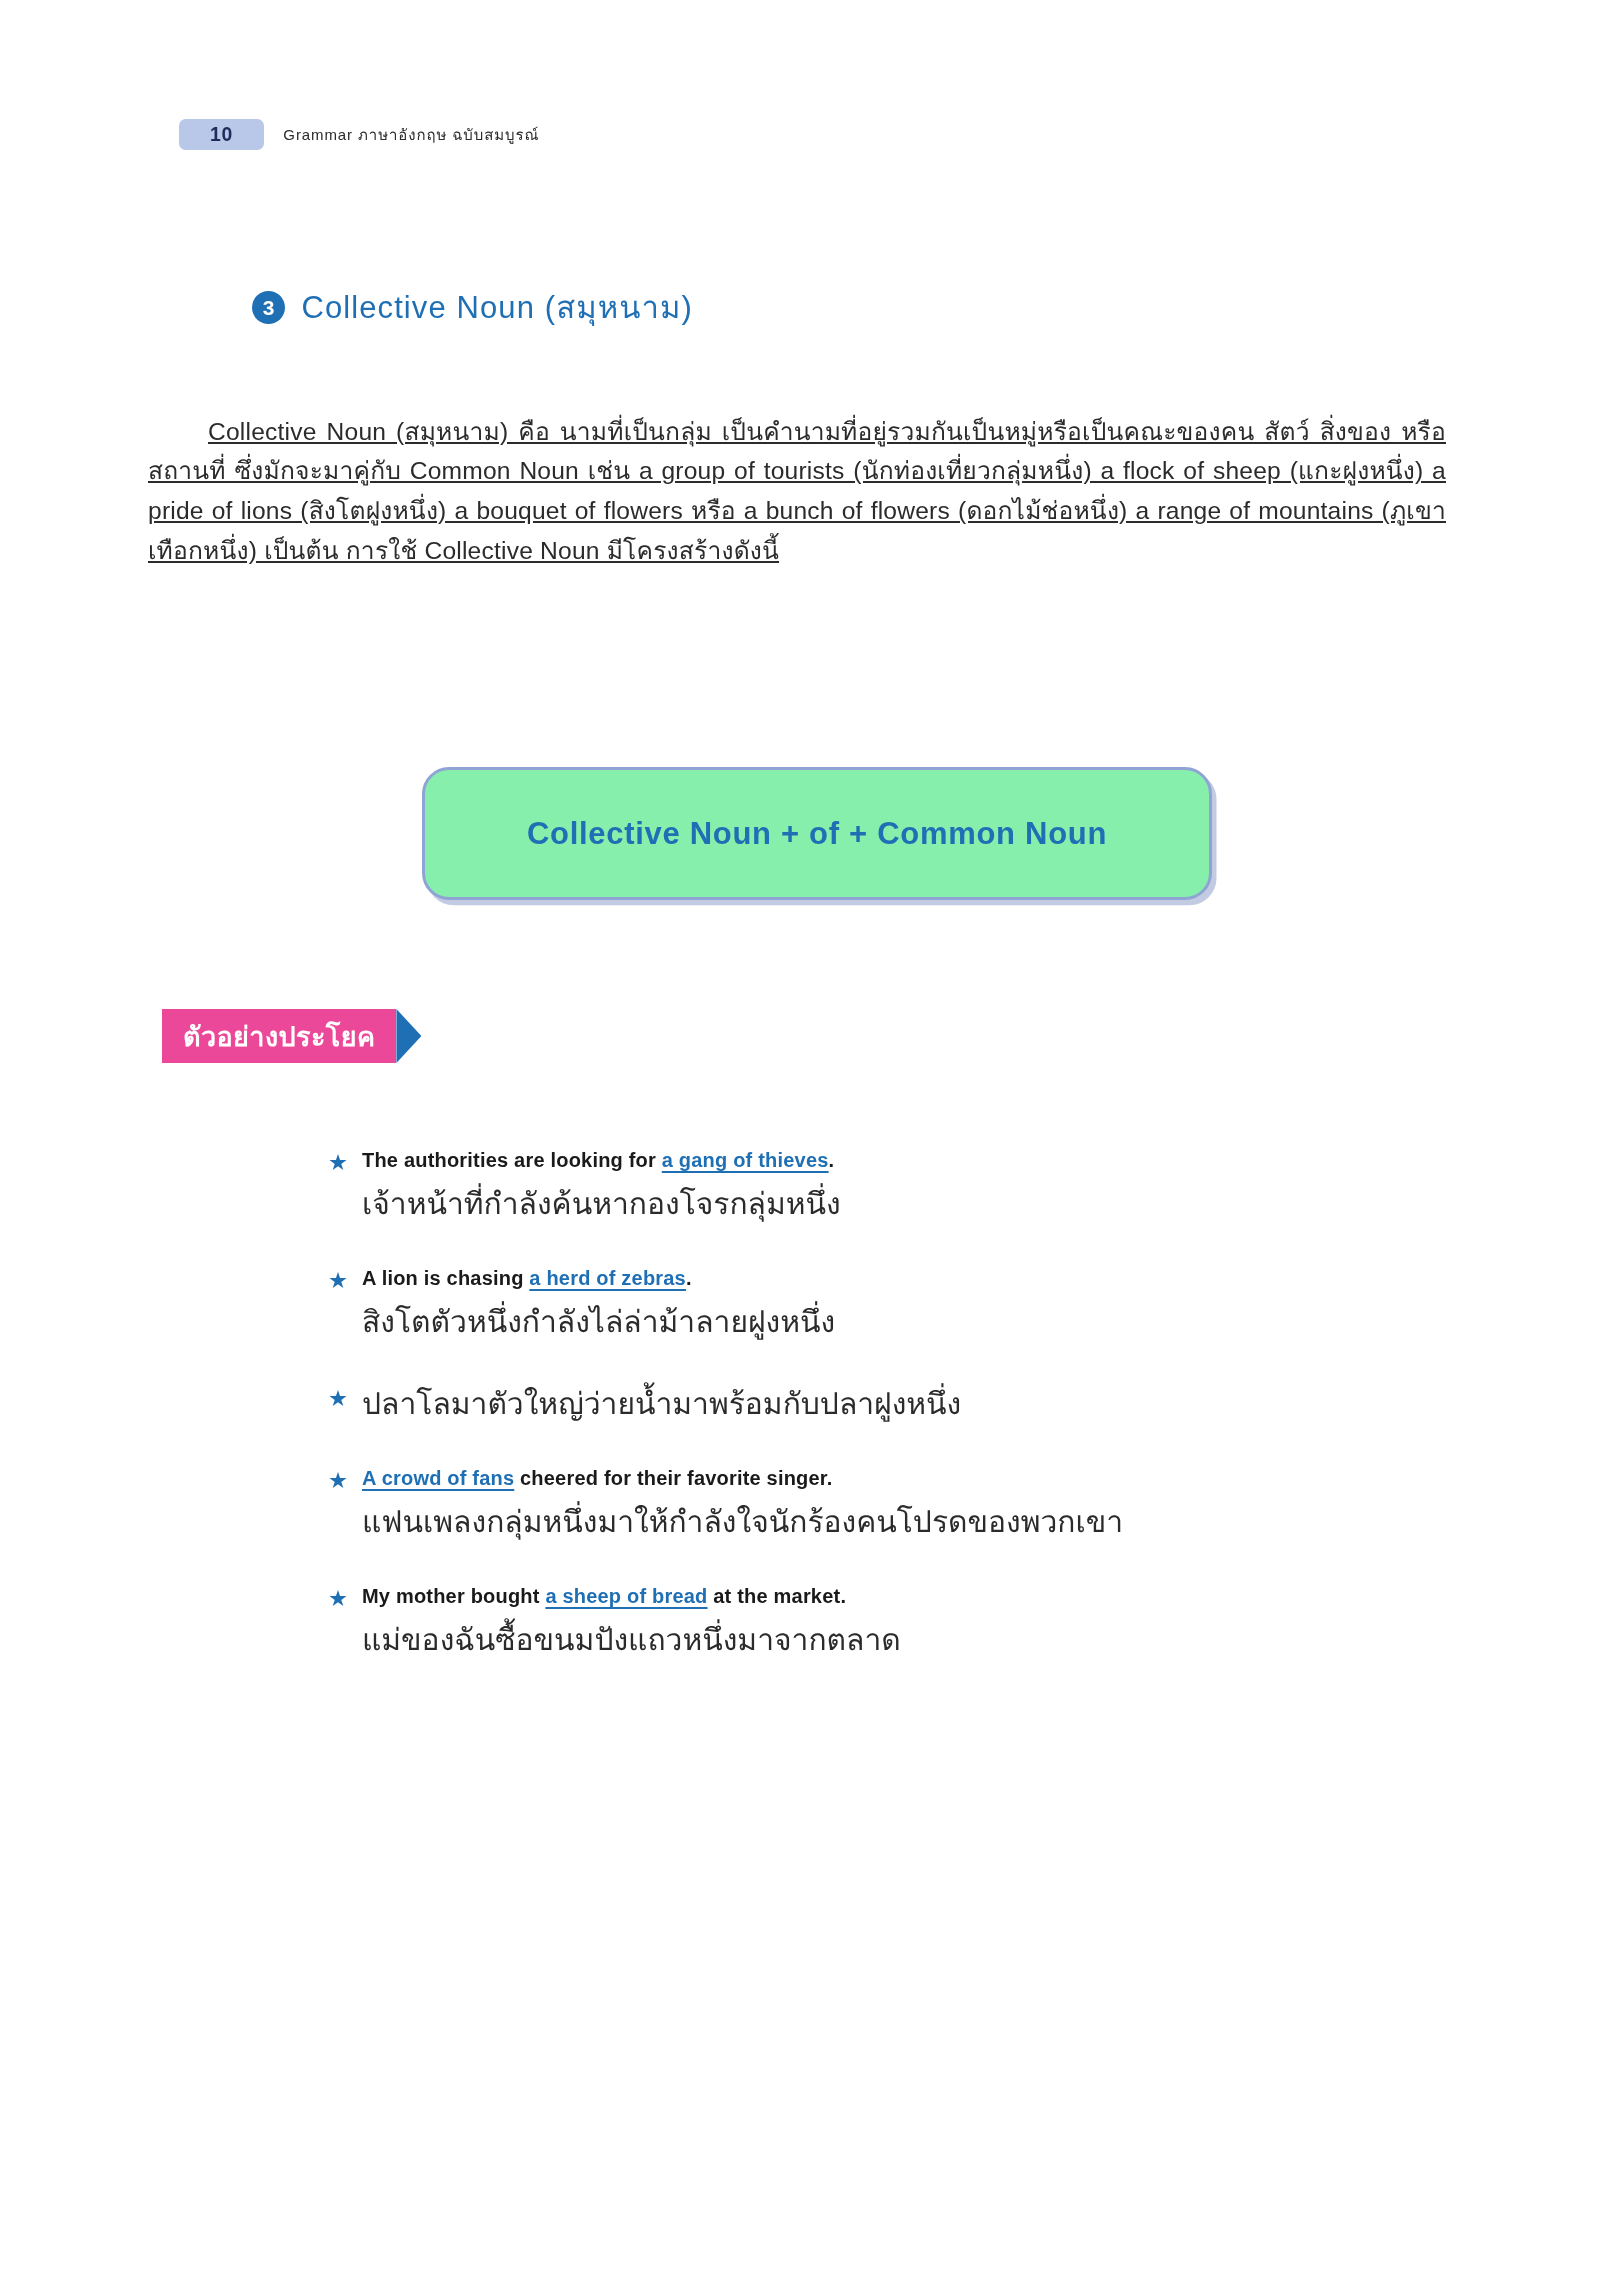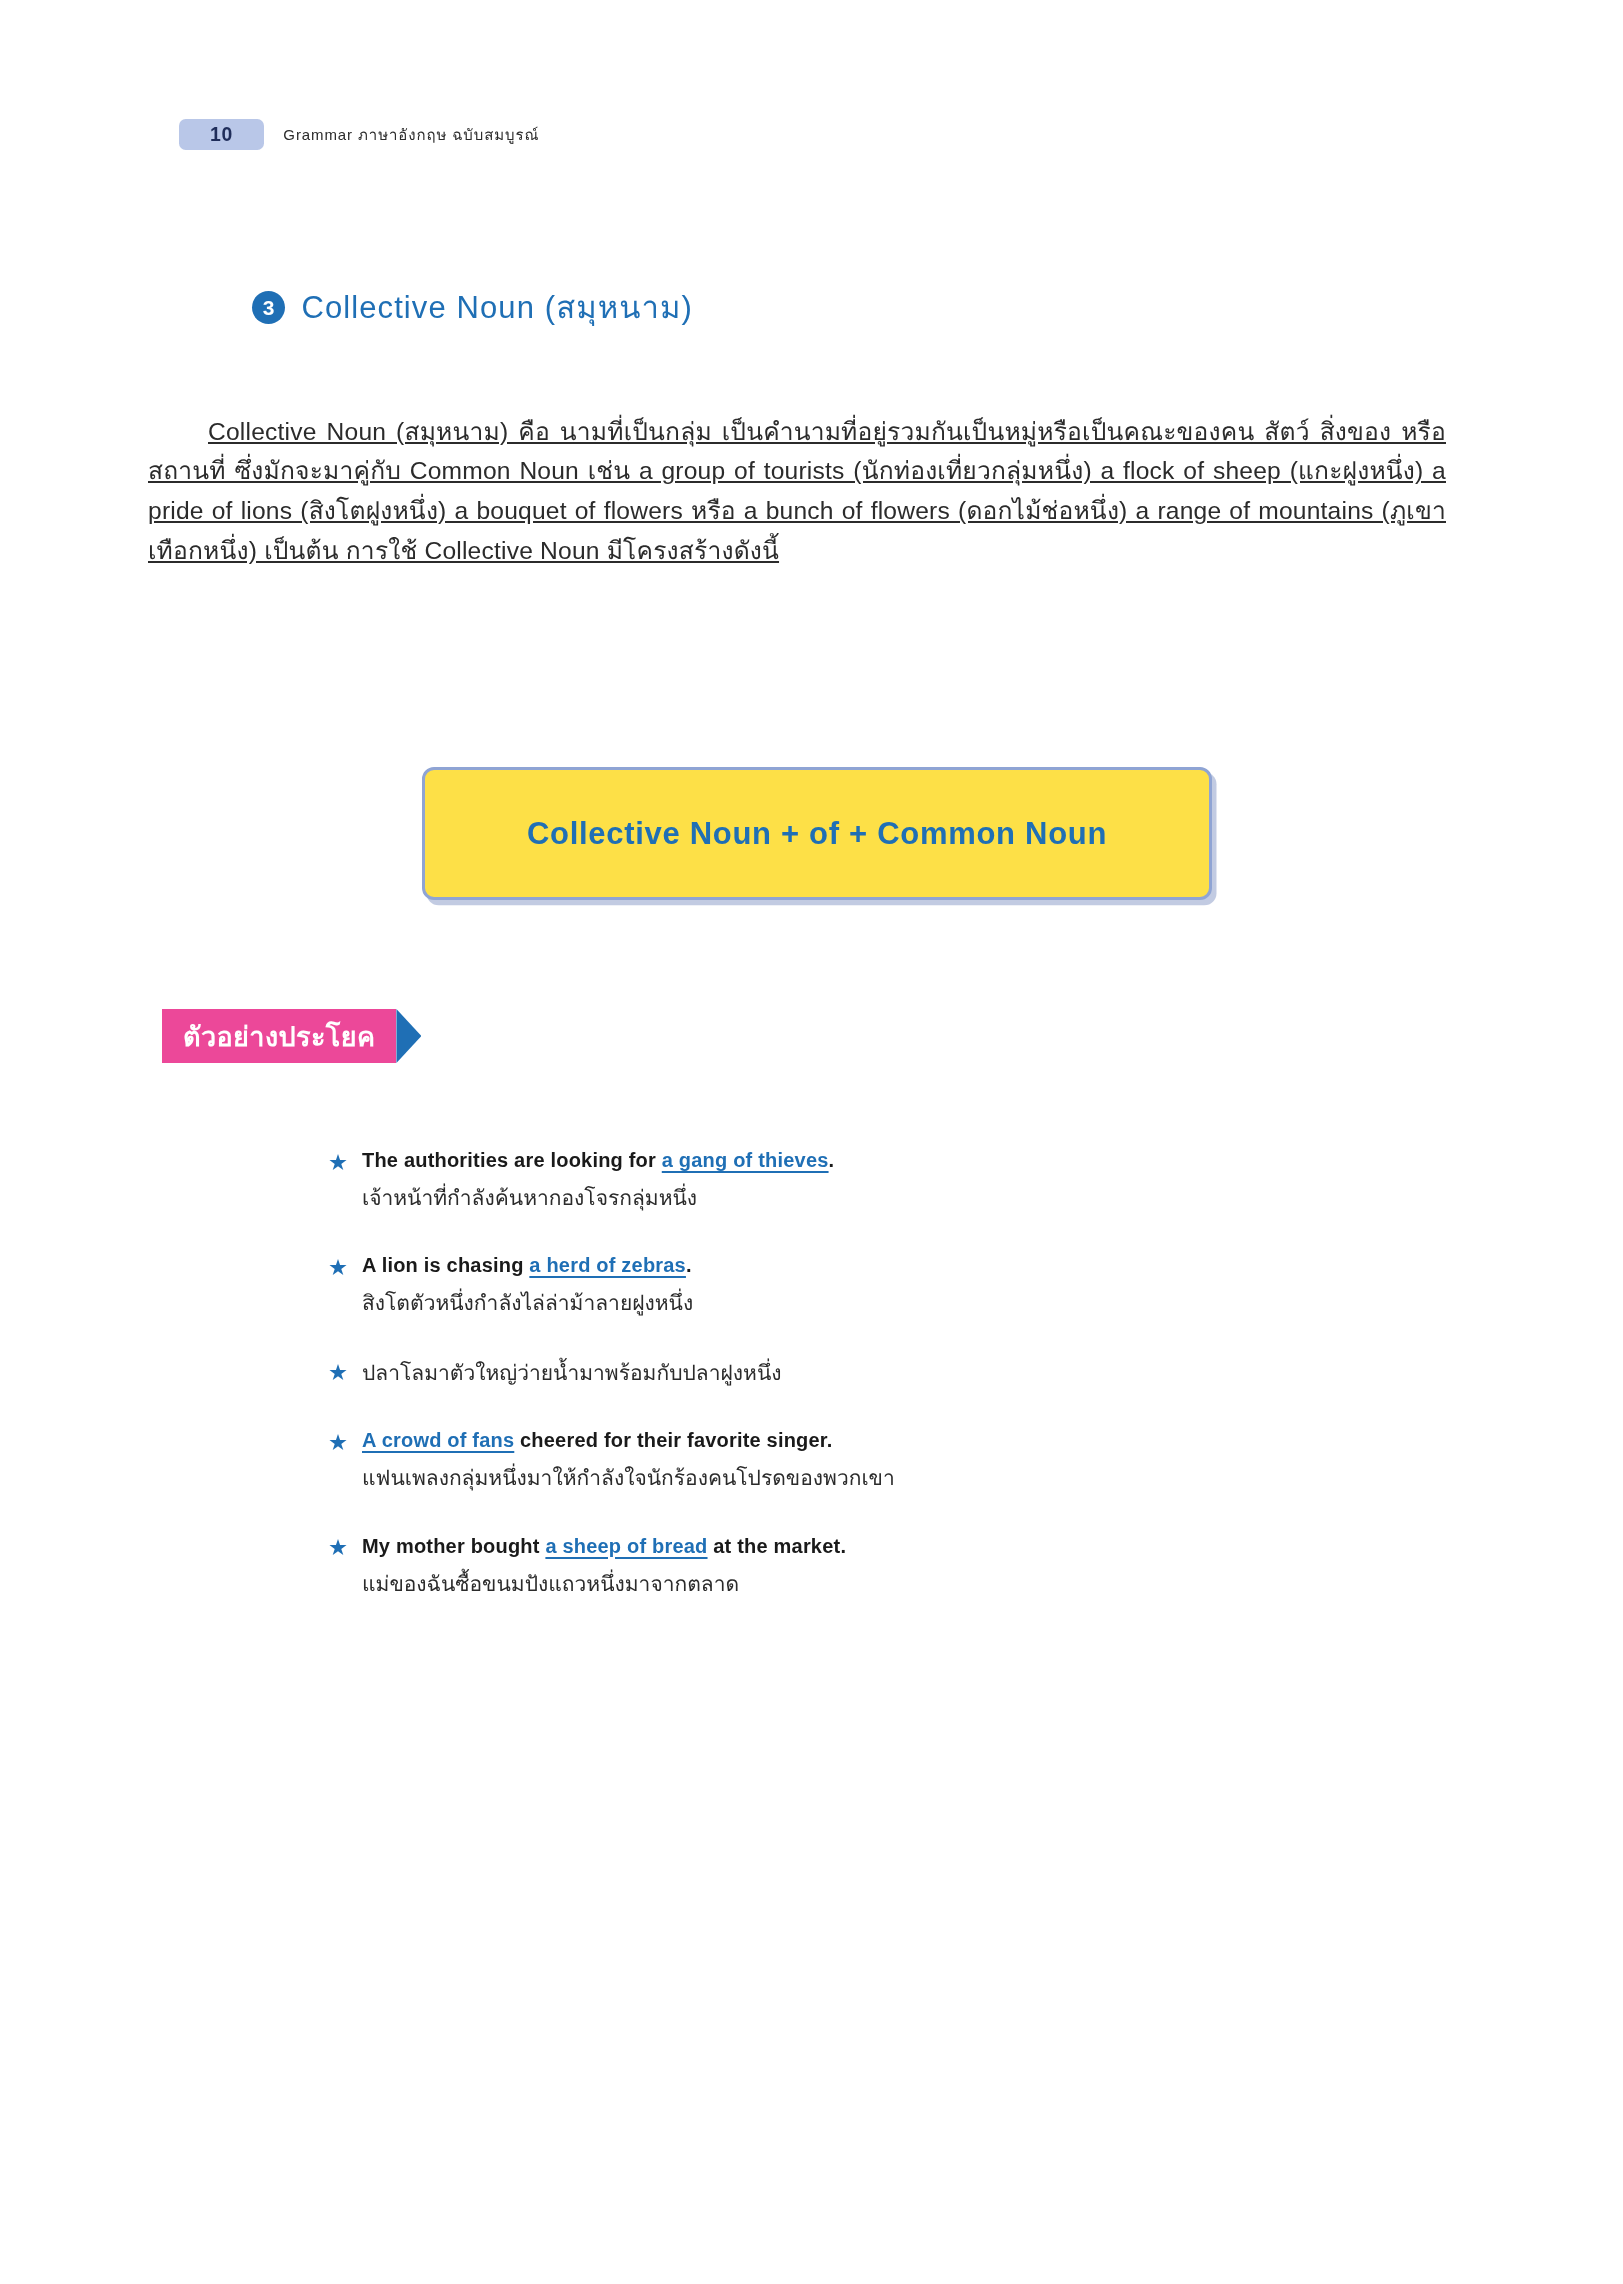--- a/index.html
+++ b/index.html
@@ -99,22 +99,22 @@
 
   
   .formula-box {
     position: absolute;
     top: 767px;
     left: 422px;
     width: 790px;
     height: 133px;
     box-sizing: border-box;
     border: 3.7px solid #8fa4d4;
-    border-radius: 12px;
-    background: #fde047;
+    border-radius: 27px;
+    background: #86efac;
     display: flex;
     align-items: center;
     justify-content: center;
     box-shadow: 4.5px 5.2px 0 rgba(120, 140, 190, 0.45);
   }
   .formula-text {
     font-size: 31px;
     font-weight: 700;
     color: #1f6fb5;
     letter-spacing: 0.7px;
@@ -172,21 +172,21 @@
     color: #1a1a1a;
     letter-spacing: 0.2px;
     line-height: 1.35;
   }
   .example-en .hl {
     color: #1f6fb5;
     text-decoration: underline;
     text-underline-offset: 3.7px;
   }
   .example-th {
-    font-size: 21px;
+    font-size: 30px;
     font-weight: 400;
     color: #2b2b2b;
     margin-top: 9px;
     line-height: 1.4;
   }
 </style>
 </head>
 <body>
 
 <div class="page">

